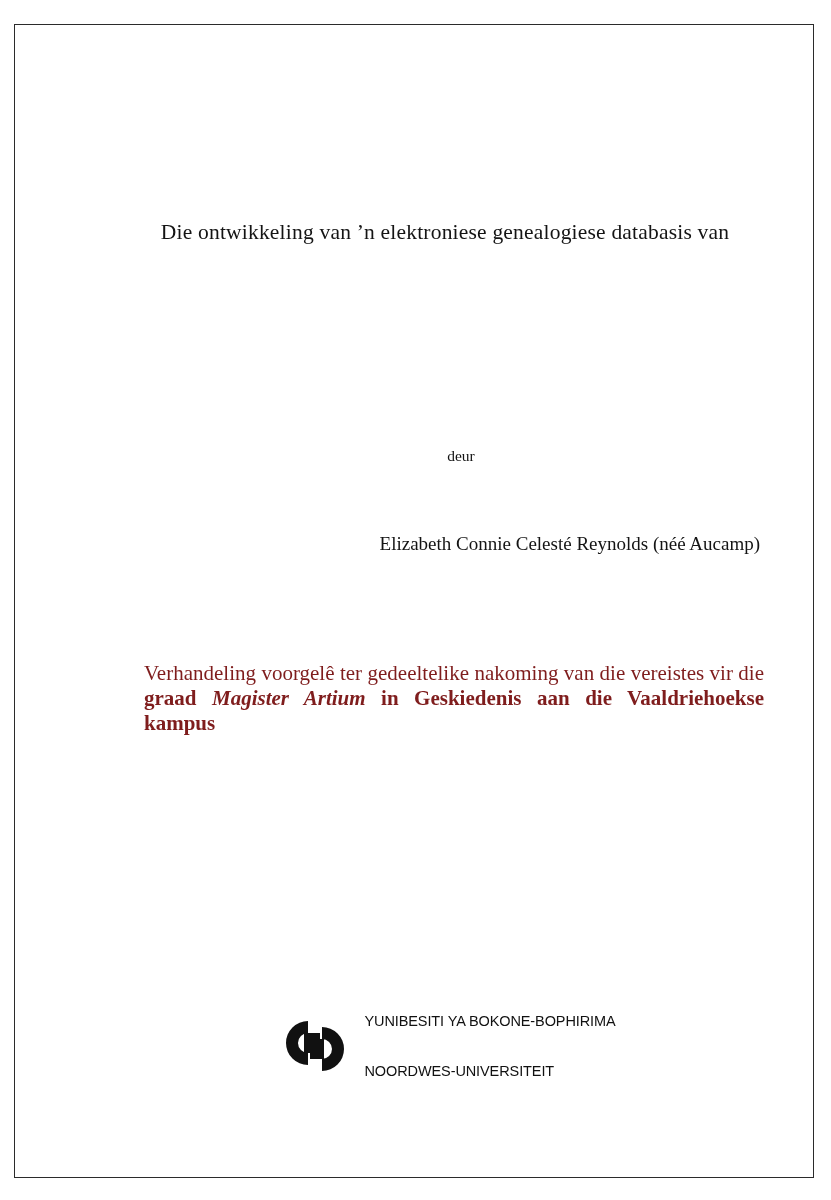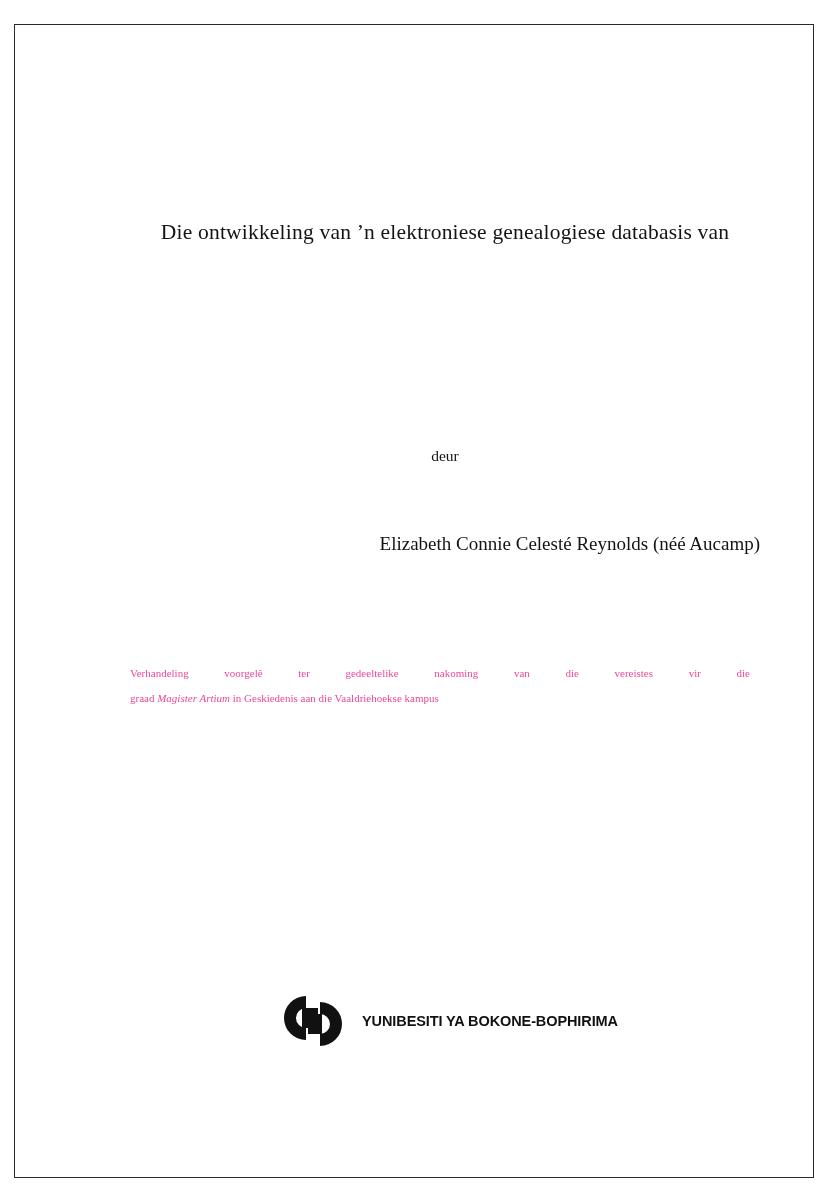--- a/index.html
+++ b/index.html
@@ -48,47 +48,47 @@
   }
   .title-line {
     font-size: 21.5px;
     line-height: 44px;
     letter-spacing: 0.2px;
     color: #141414;
   }
   .deur {
     position: absolute;
     top: 422px;
-    left: 0;
+    left: 16px;
     width: 630px;
     text-align: center;
     font-size: 15.5px;
     color: #141414;
   }
   .author {
     position: absolute;
     top: 508px;
     left: 0;
     width: 630px;
     text-align: right;
     font-size: 19px;
     color: #141414;
   }
   .statement {
     position: absolute;
     top: 636px;
-    left: 0;
+    left: 14px;
     width: 620px;
-    font-size: 11px;
+    font-size: 21px;
     line-height: 25px;
     text-align: justify;
-    color: #ec4899;
+    color: #7f1d1d;
   }
   .statement .l1 { display: block; text-align: justify; text-align-last: justify; }
-  .statement .l2 { display: block; }
+  .statement .l2 { display: block; font-weight: bold; }
   .statement .l3 { display: block; }
   .statement em { font-style: italic; }
   .supervisor {
     position: absolute;
     top: 869px;
     left: 0;
     width: 630px;
     font-size: 17px;
     line-height: 25px;
     color: #141414;
@@ -108,21 +108,21 @@
   .logo-mark {
     width: 82px;
     height: 62px;
     margin-right: 8px;
     flex: 0 0 auto;
   }
   .logo-text {
     font-family: "Liberation Sans", sans-serif;
     font-size: 14.5px;
     line-height: 16.5px;
-    font-weight: 700;
+    font-weight: 400;
     letter-spacing: -0.1px;
     color: #111111;
     white-space: pre;
   }
   .logo-text span { display: block; }
 </style>
 </head>
 <body>
 
 <div class="page">
@@ -145,18 +145,19 @@
 
       <div class="logo-wrap">
         <svg class="logo-mark" viewBox="0 0 82 62">
           <path d="M34 6 A22 22 0 1 0 34 50 L34 38 A10 10 0 1 1 34 18 Z" fill="#111111"></path>
           <rect x="30" y="18" width="16" height="20" fill="#111111"></rect>
           <path d="M48 12 A22 22 0 1 1 48 56 L48 44 A10 10 0 1 0 48 24 Z" fill="#111111"></path>
           <rect x="36" y="24" width="14" height="20" fill="#111111"></rect>
         </svg>
         <div class="logo-text">
           <span>YUNIBESITI YA BOKONE-BOPHIRIMA</span>
+          <span>NOORDWES-UNIVERSITEIT</span>
         </div>
       </div>
 
     </div>
   </div>
 </div>
 
 </body></html>

